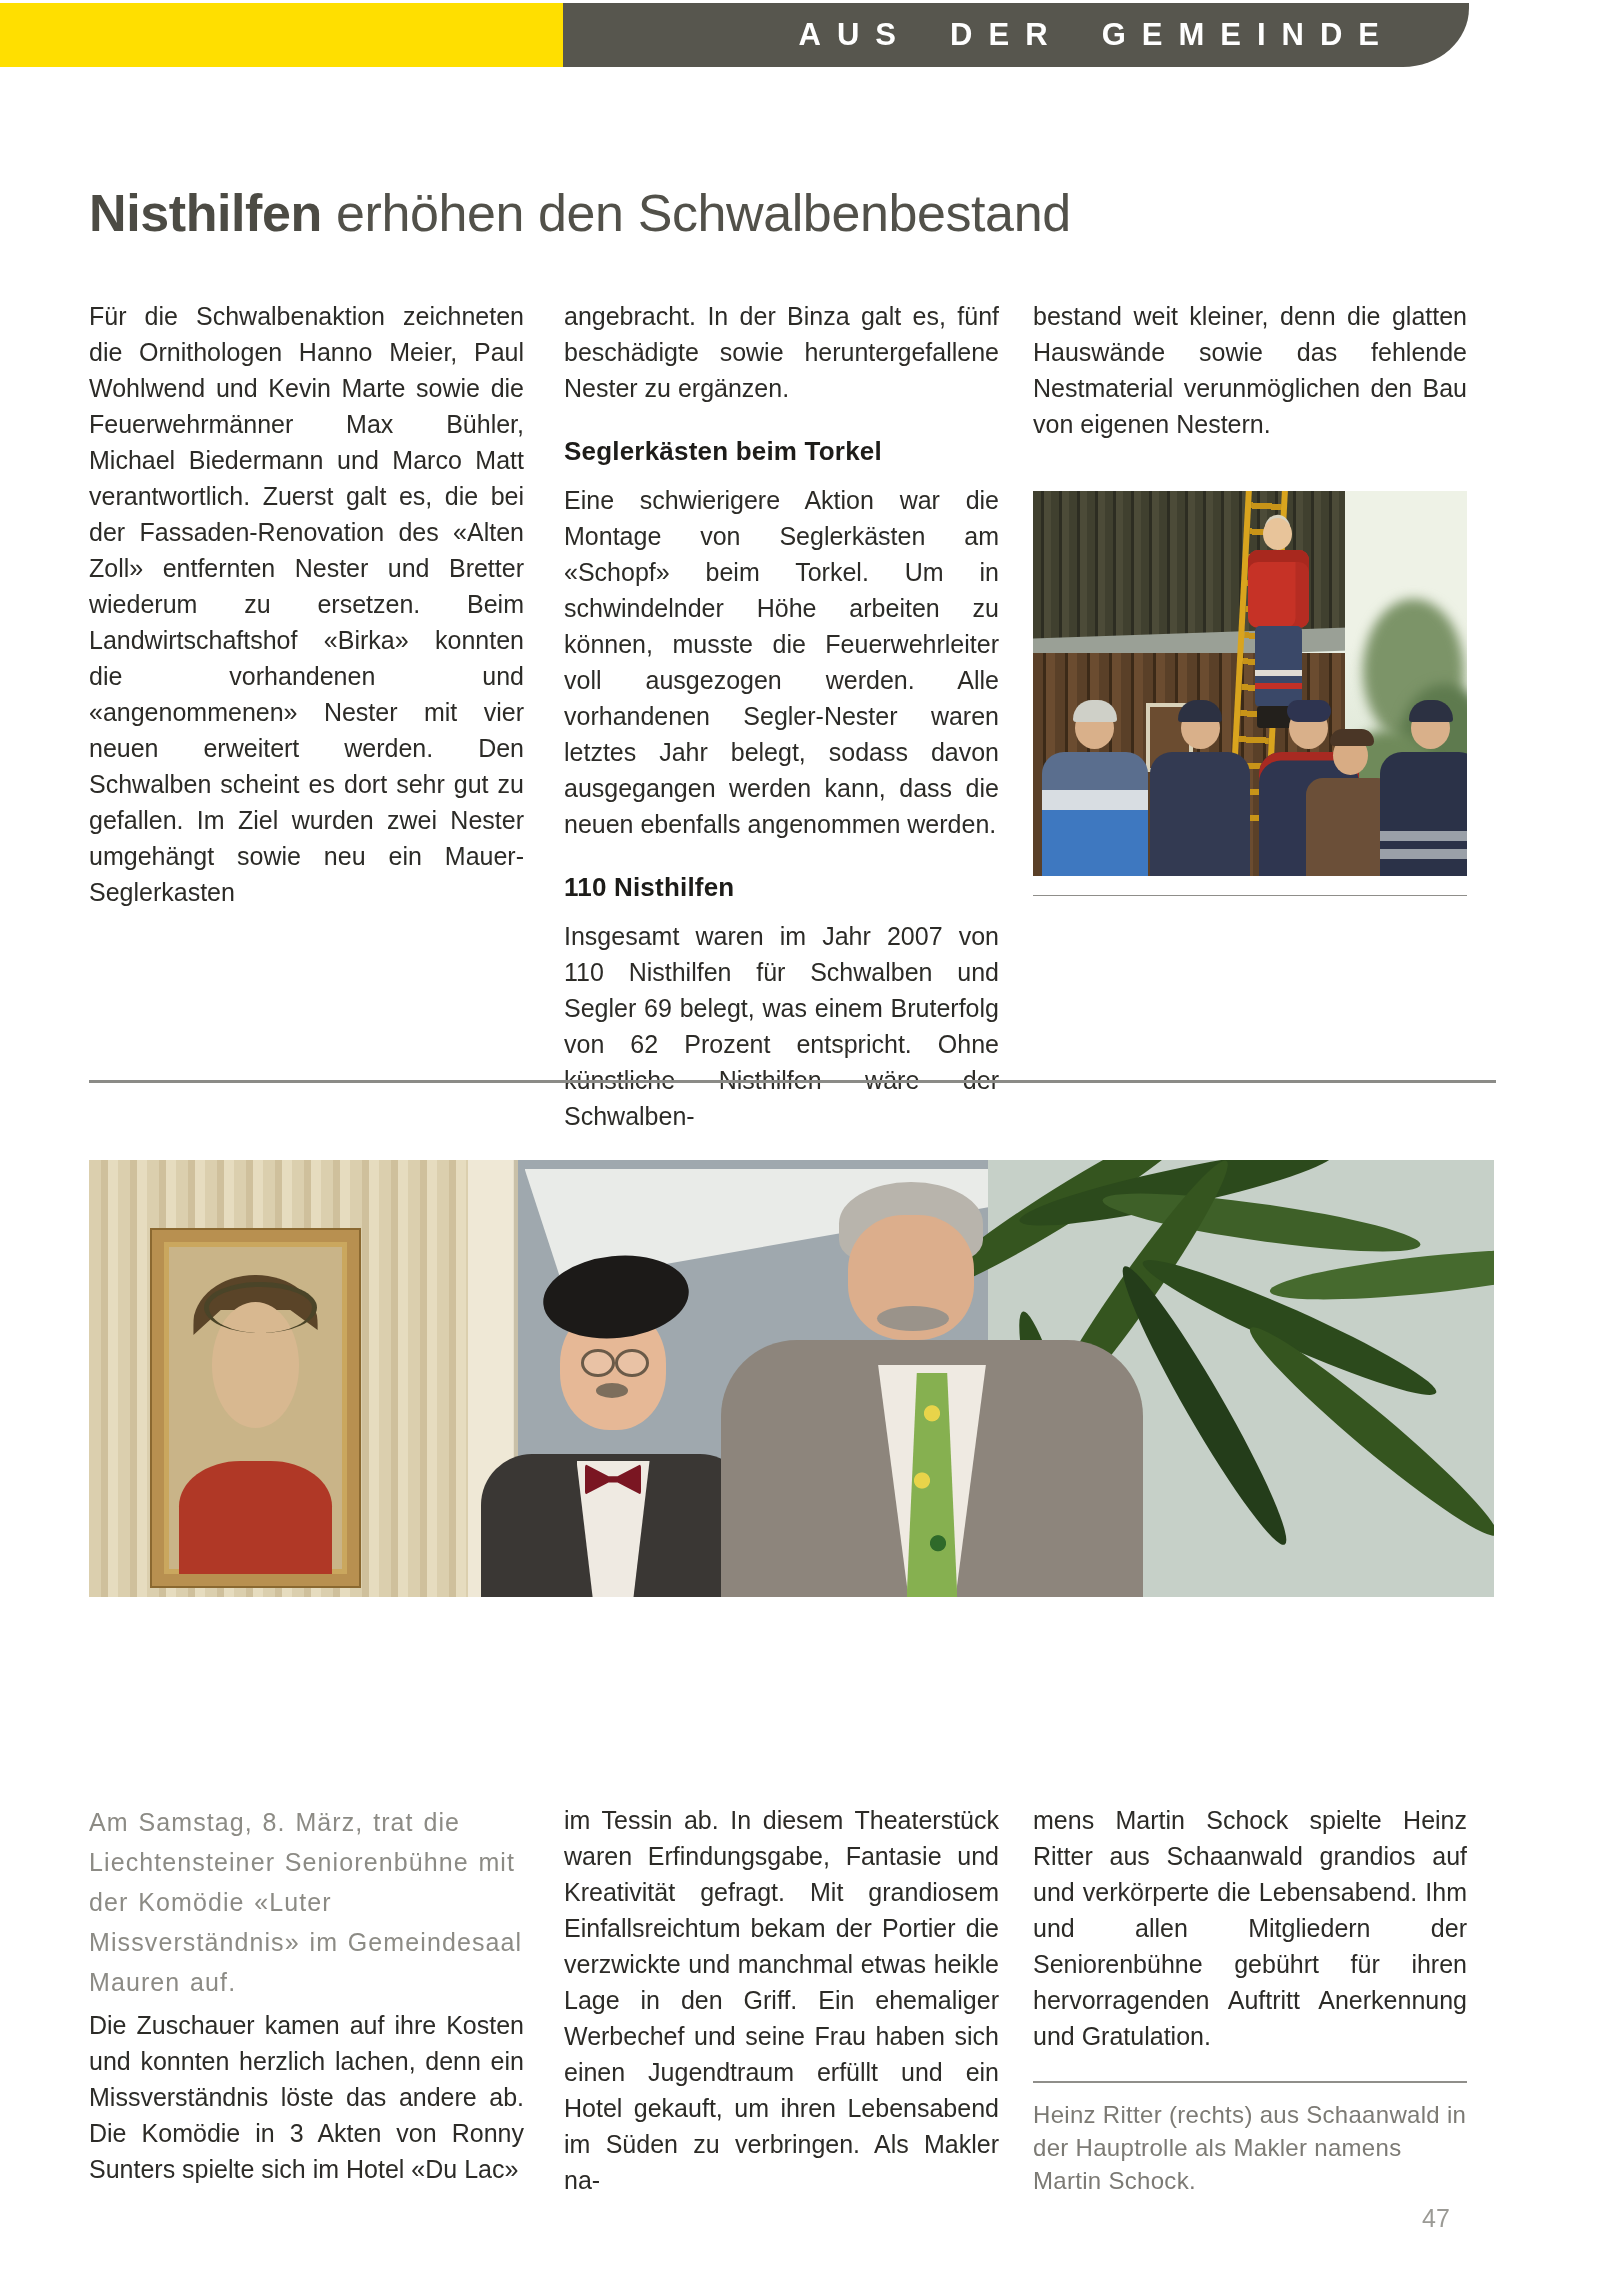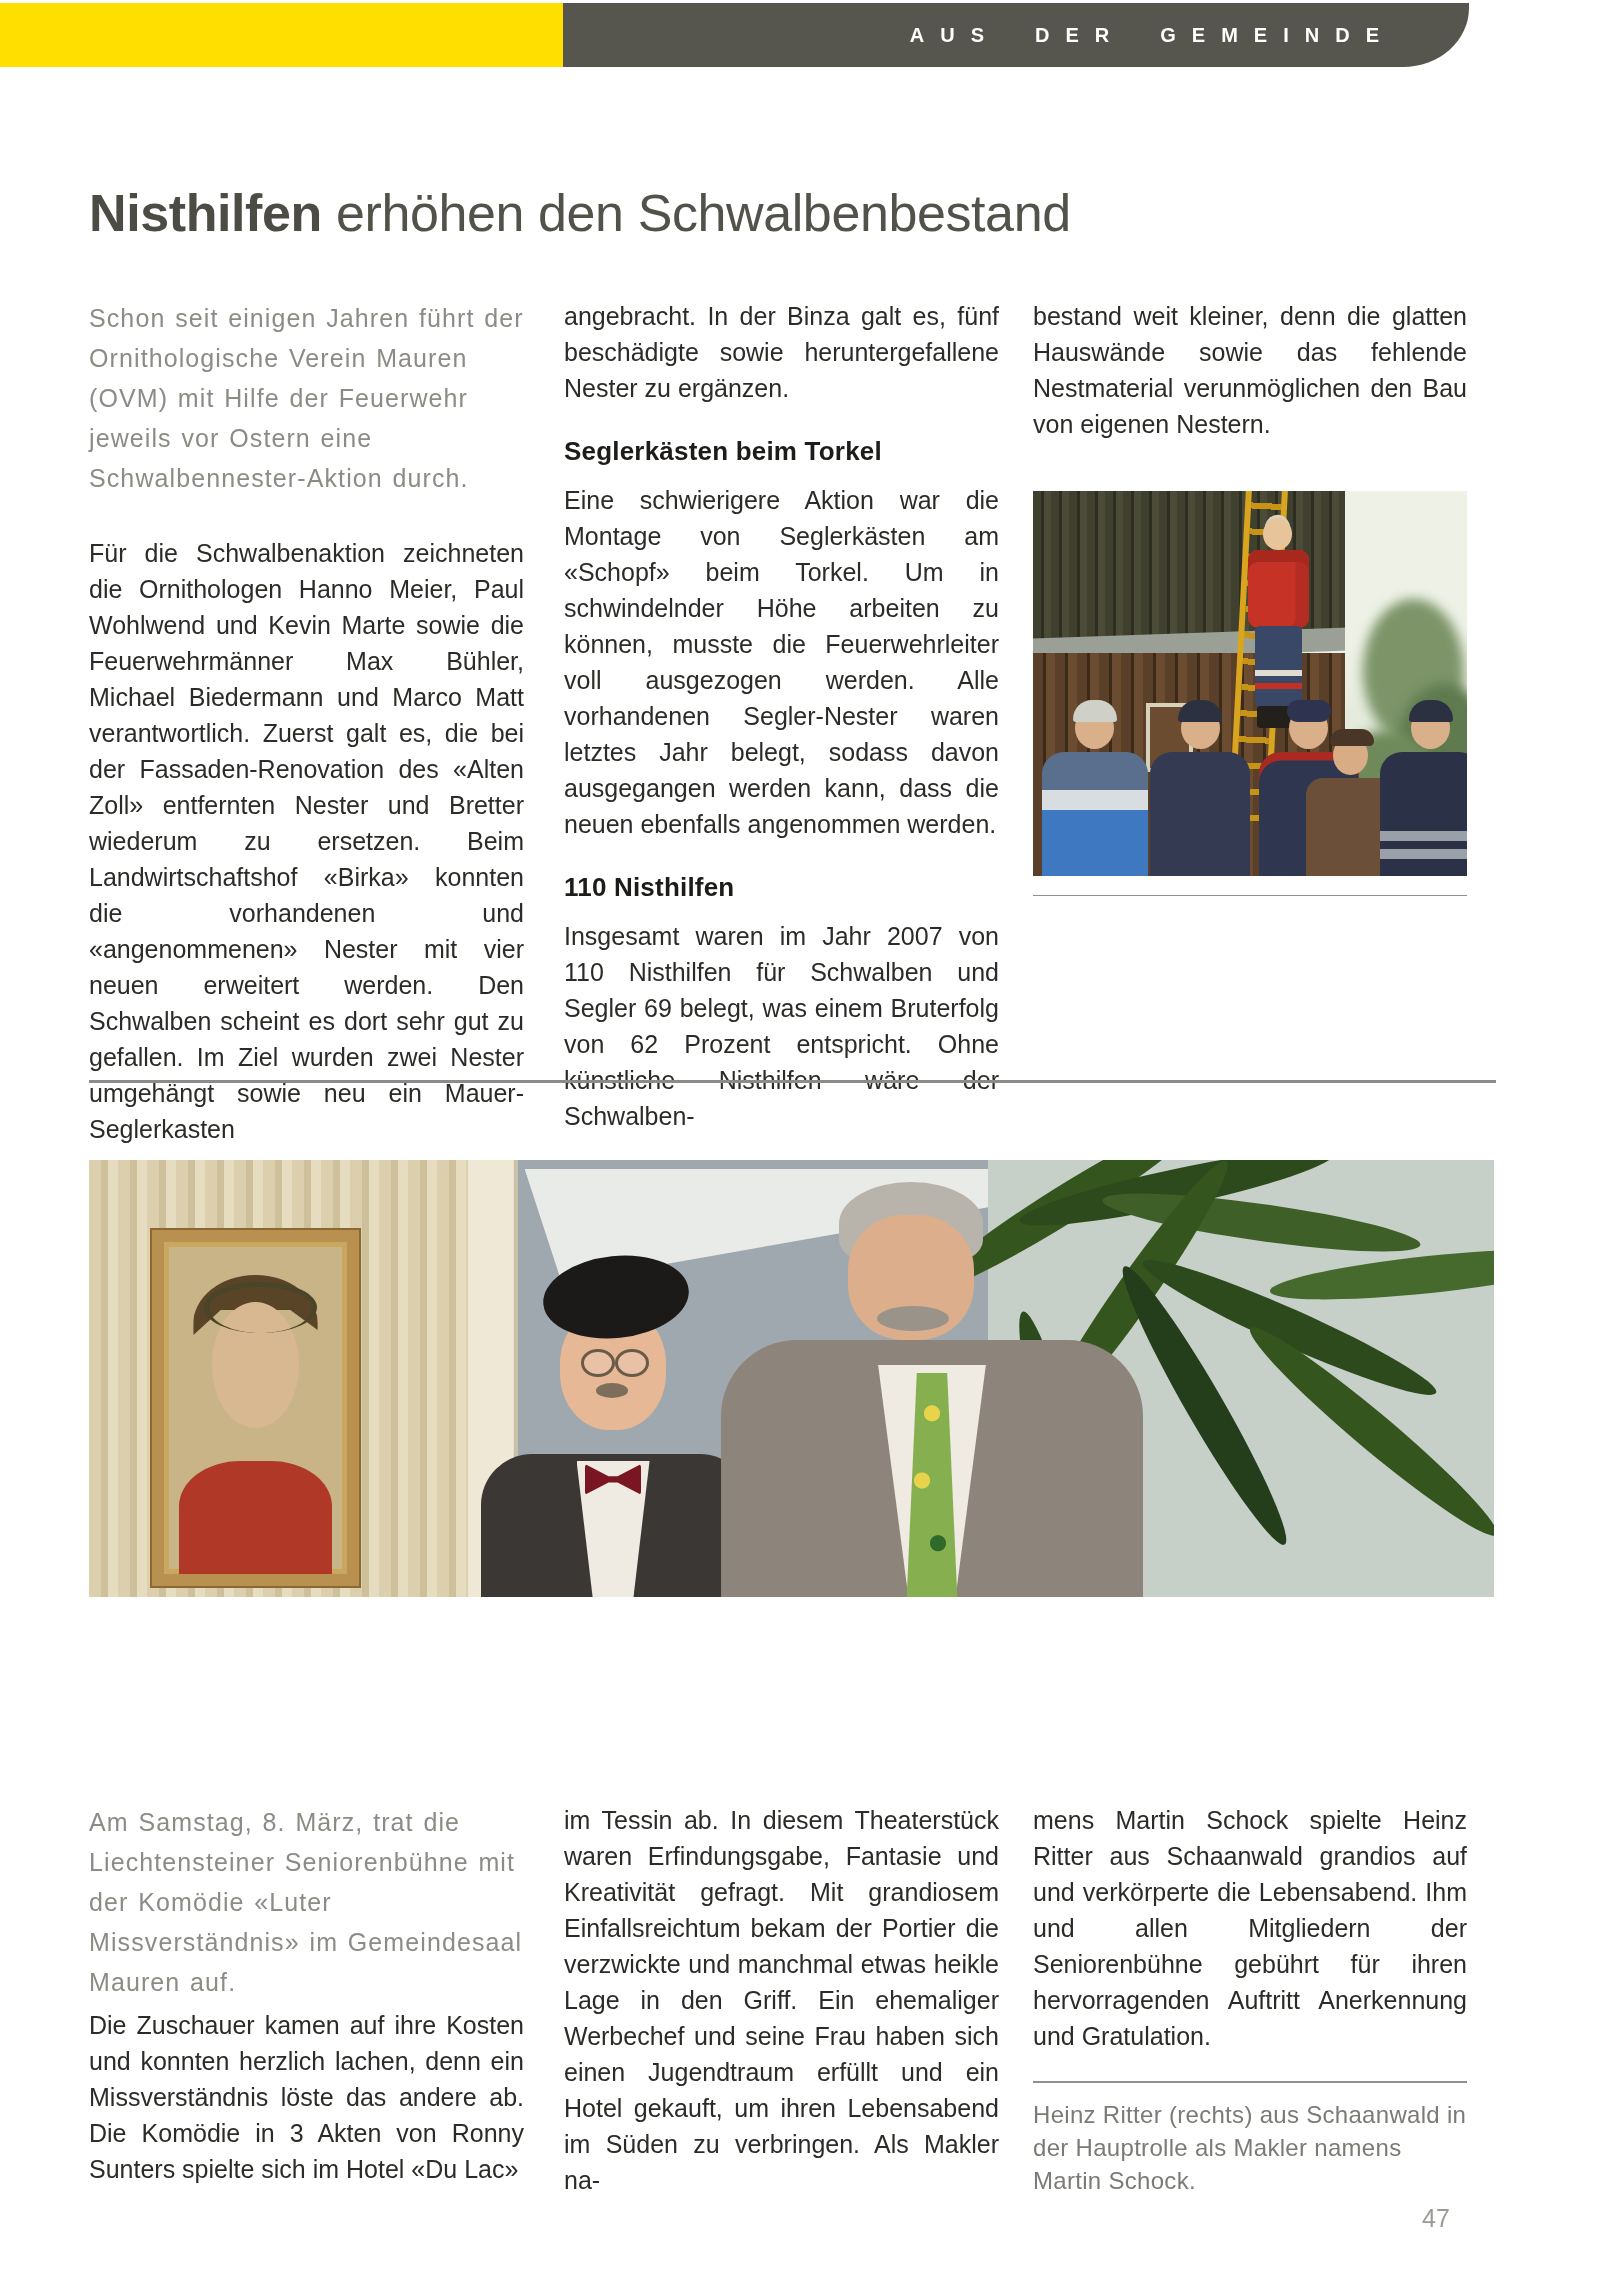--- a/index.html
+++ b/index.html
@@ -3,21 +3,21 @@
 <meta charset="utf-8">
 <style>
   html,body{margin:0;padding:0;background:#ffffff;}
   .page{position:relative;width:1623px;height:2295px;background:#ffffff;overflow:hidden;
         font-family:"Liberation Sans", sans-serif;color:#2c2b27;}
 
   
   .band-yellow{position:absolute;left:0;top:3.4px;width:563px;height:64px;background:#ffdf00;}
   .band-dark{position:absolute;left:563px;top:3.4px;width:906px;height:64px;background:#57564e;
              border-bottom-right-radius:66px 59px;display:flex;align-items:center;justify-content:flex-end;}
-  .band-dark .section-label{color:#ffffff;font-size:20px;font-weight:bold;
+  .band-dark .section-label{color:#ffffff;font-size:31px;font-weight:bold;
              letter-spacing:16px;word-spacing:13.5px;padding-right:74px;white-space:nowrap;}
 
   
   .big-title{position:absolute;left:89px;margin:0;font-size:52px;line-height:1.05;
              font-weight:normal;color:#52514a;letter-spacing:-0.4px;white-space:nowrap;}
   .big-title .t-bold{font-weight:bold;color:#4c4b44;}
   #title1{top:186px;}
   #title2{top:1678px;}
 
   
@@ -142,21 +142,20 @@
 <div class="page">
 
   <div class="band-yellow"></div>
   <div class="band-dark">
     <span class="section-label">AUS DER GEMEINDE</span>
   </div>
 
   <h1 class="big-title" id="title1"><span class="t-bold">Nisthilfen</span><span> erhöhen den Schwalbenbestand</span></h1>
 
   <div class="col col-1">
-    <p class="lead">Schon seit einigen Jahren führt der Ornithologische Verein Mauren (OVM) mit Hilfe der Feuerwehr jeweils vor Ostern eine Schwalbennester-Aktion durch.</p>
     <p class="body-p">Für die Schwalbenaktion zeichneten die Ornithologen Hanno Meier, Paul Wohlwend und Kevin Marte sowie die Feuerwehrmänner Max Bühler, Michael Biedermann und Marco Matt verantwortlich. Zuerst galt es, die bei der Fassaden-Renovation des «Alten Zoll» entfernten Nester und Bretter wiederum zu ersetzen. Beim Landwirtschaftshof «Birka» konnten die vorhandenen und «angenommenen» Nester mit vier neuen erweitert werden. Den Schwalben scheint es dort sehr gut zu gefallen. Im Ziel wurden zwei Nester umgehängt sowie neu ein Mauer-Seglerkasten</p>
   </div>
 
   <div class="col col-2">
     <p class="body-p">angebracht. In der Binza galt es, fünf beschädigte sowie heruntergefallene Nester zu ergänzen.</p>
     <h3 class="subhead">Seglerkästen beim Torkel</h3>
     <p class="body-p">Eine schwierigere Aktion war die Montage von Seglerkästen am «Schopf» beim Torkel. Um in schwindelnder Höhe arbeiten zu können, musste die Feuerwehrleiter voll ausgezogen werden. Alle vorhandenen Segler-Nester waren letztes Jahr belegt, sodass davon ausgegangen werden kann, dass die neuen ebenfalls angenommen werden.</p>
     <h3 class="subhead">110 Nisthilfen</h3>
     <p class="body-p">Insgesamt waren im Jahr 2007 von 110 Nisthilfen für Schwalben und Segler 69 belegt, was einem Bruterfolg von 62 Prozent entspricht. Ohne künstliche Nisthilfen wäre der Schwalben-</p>
   </div>

